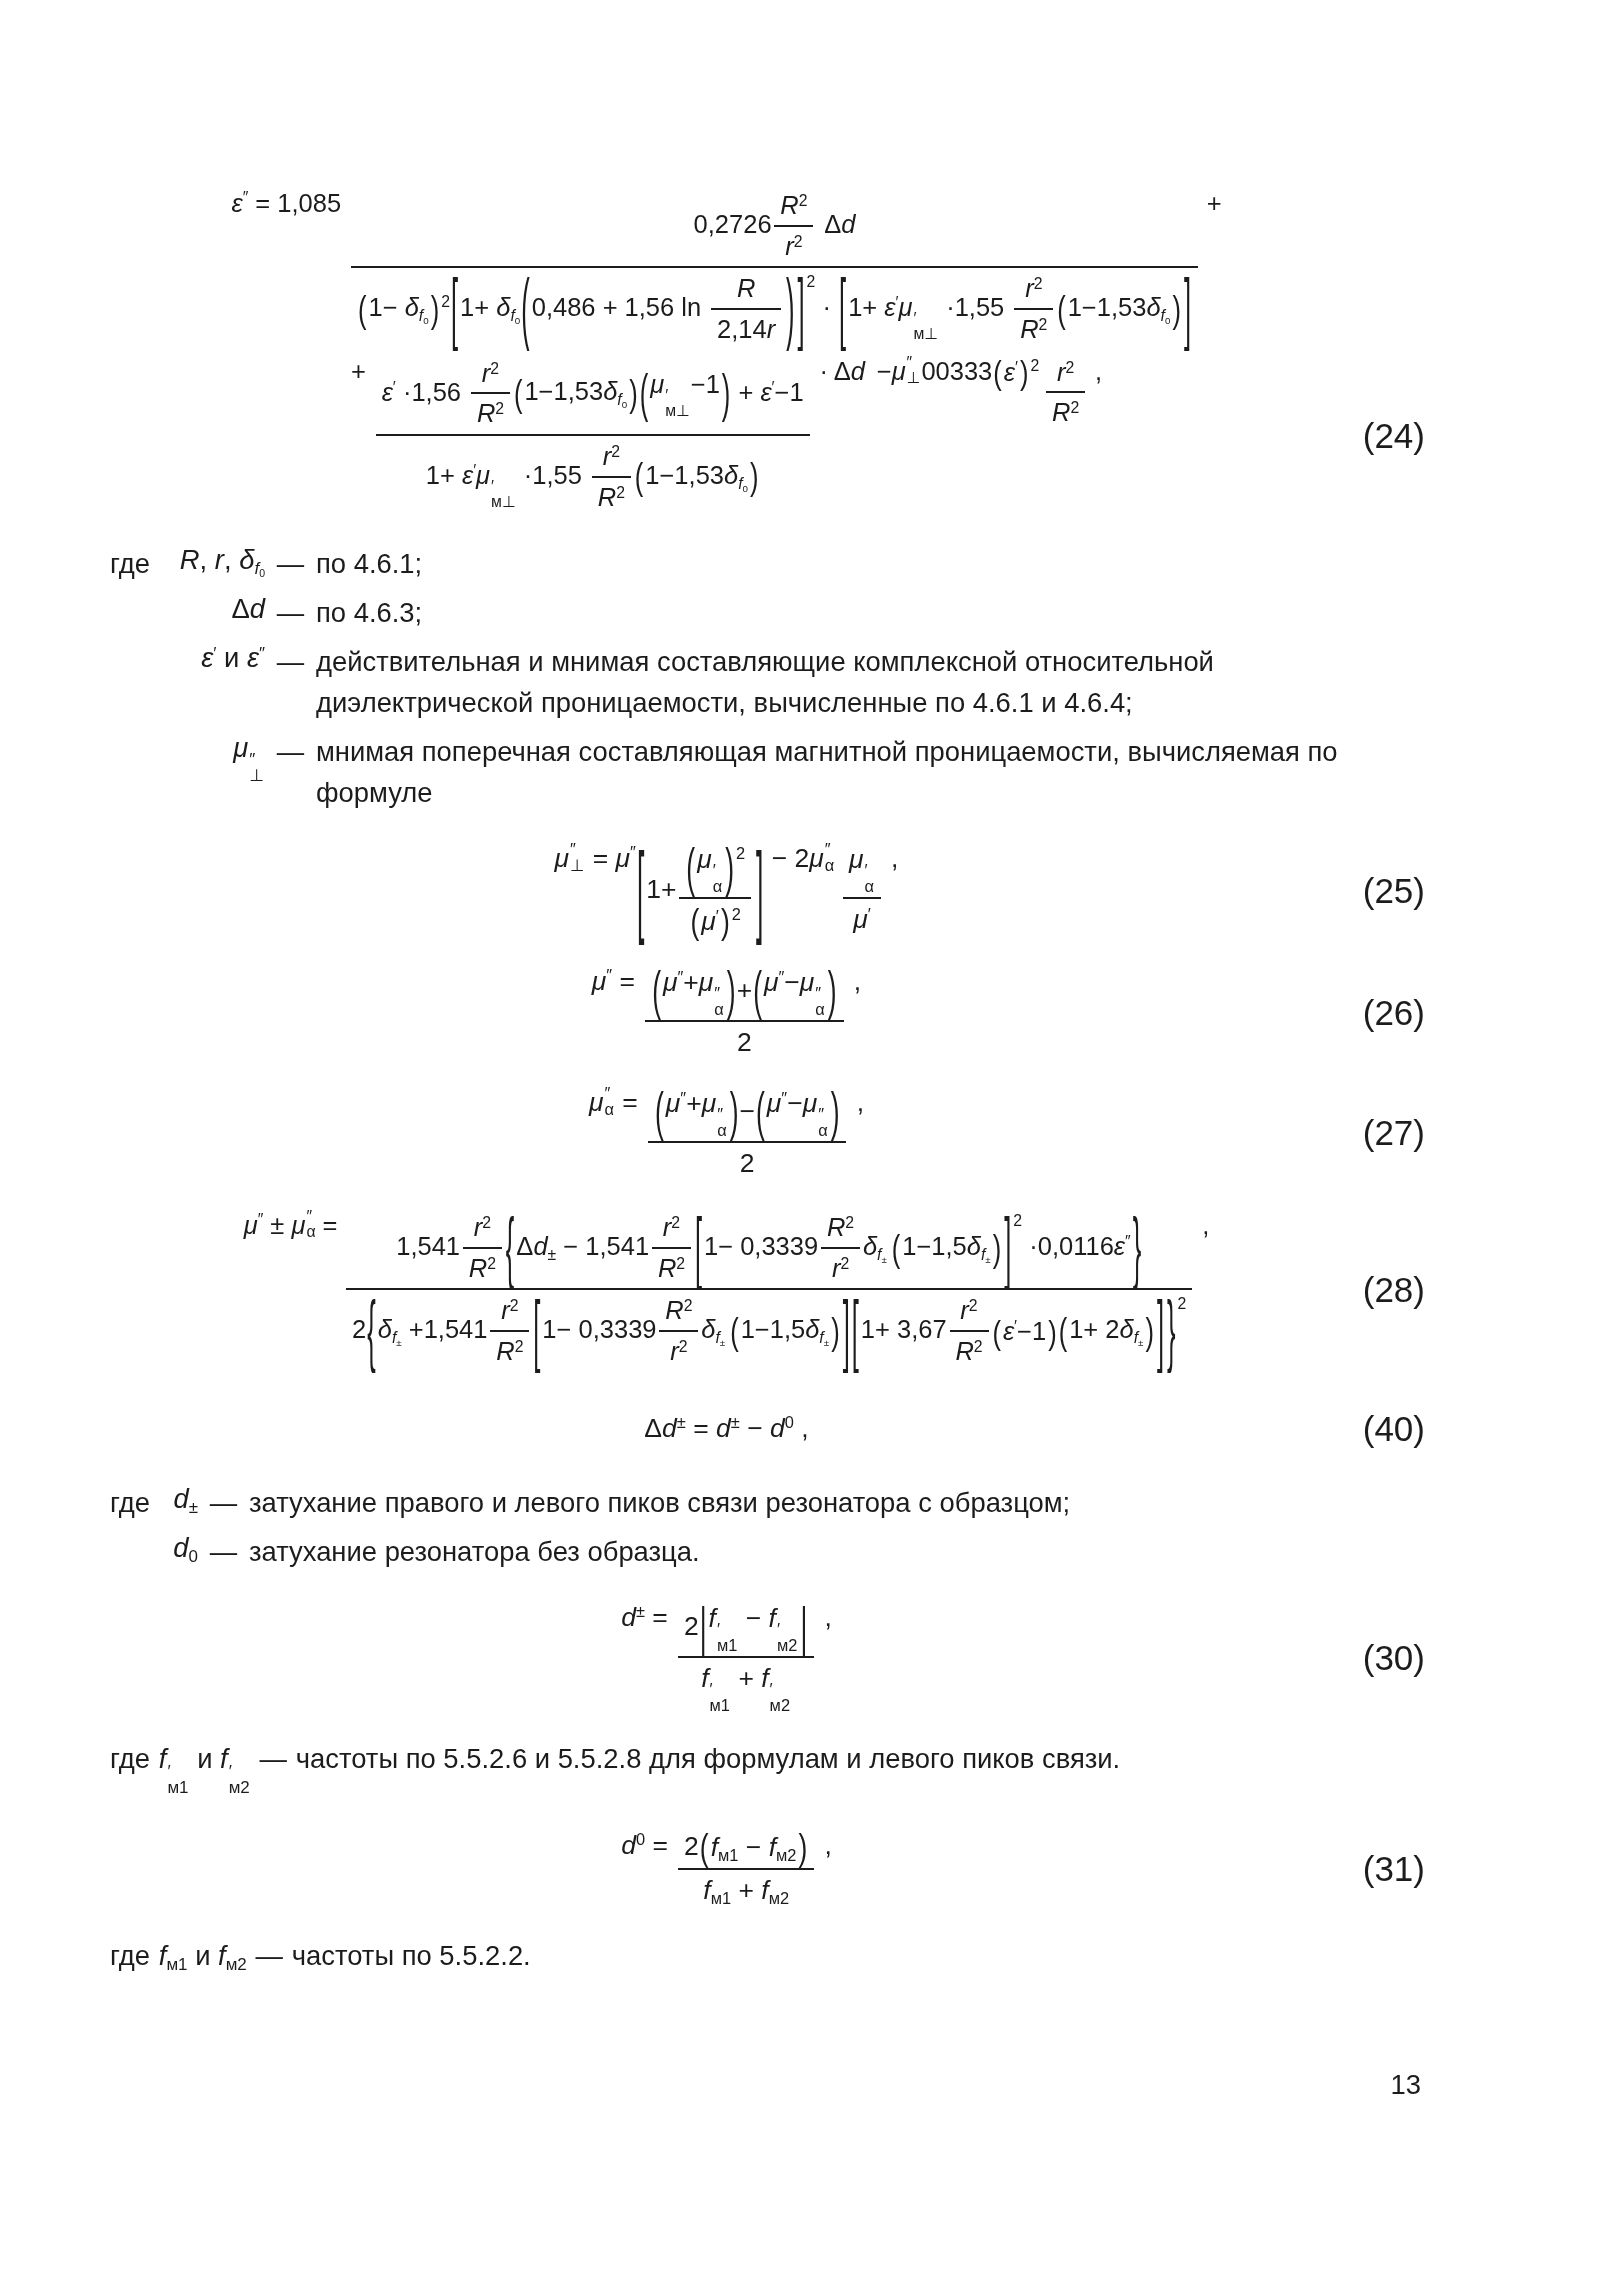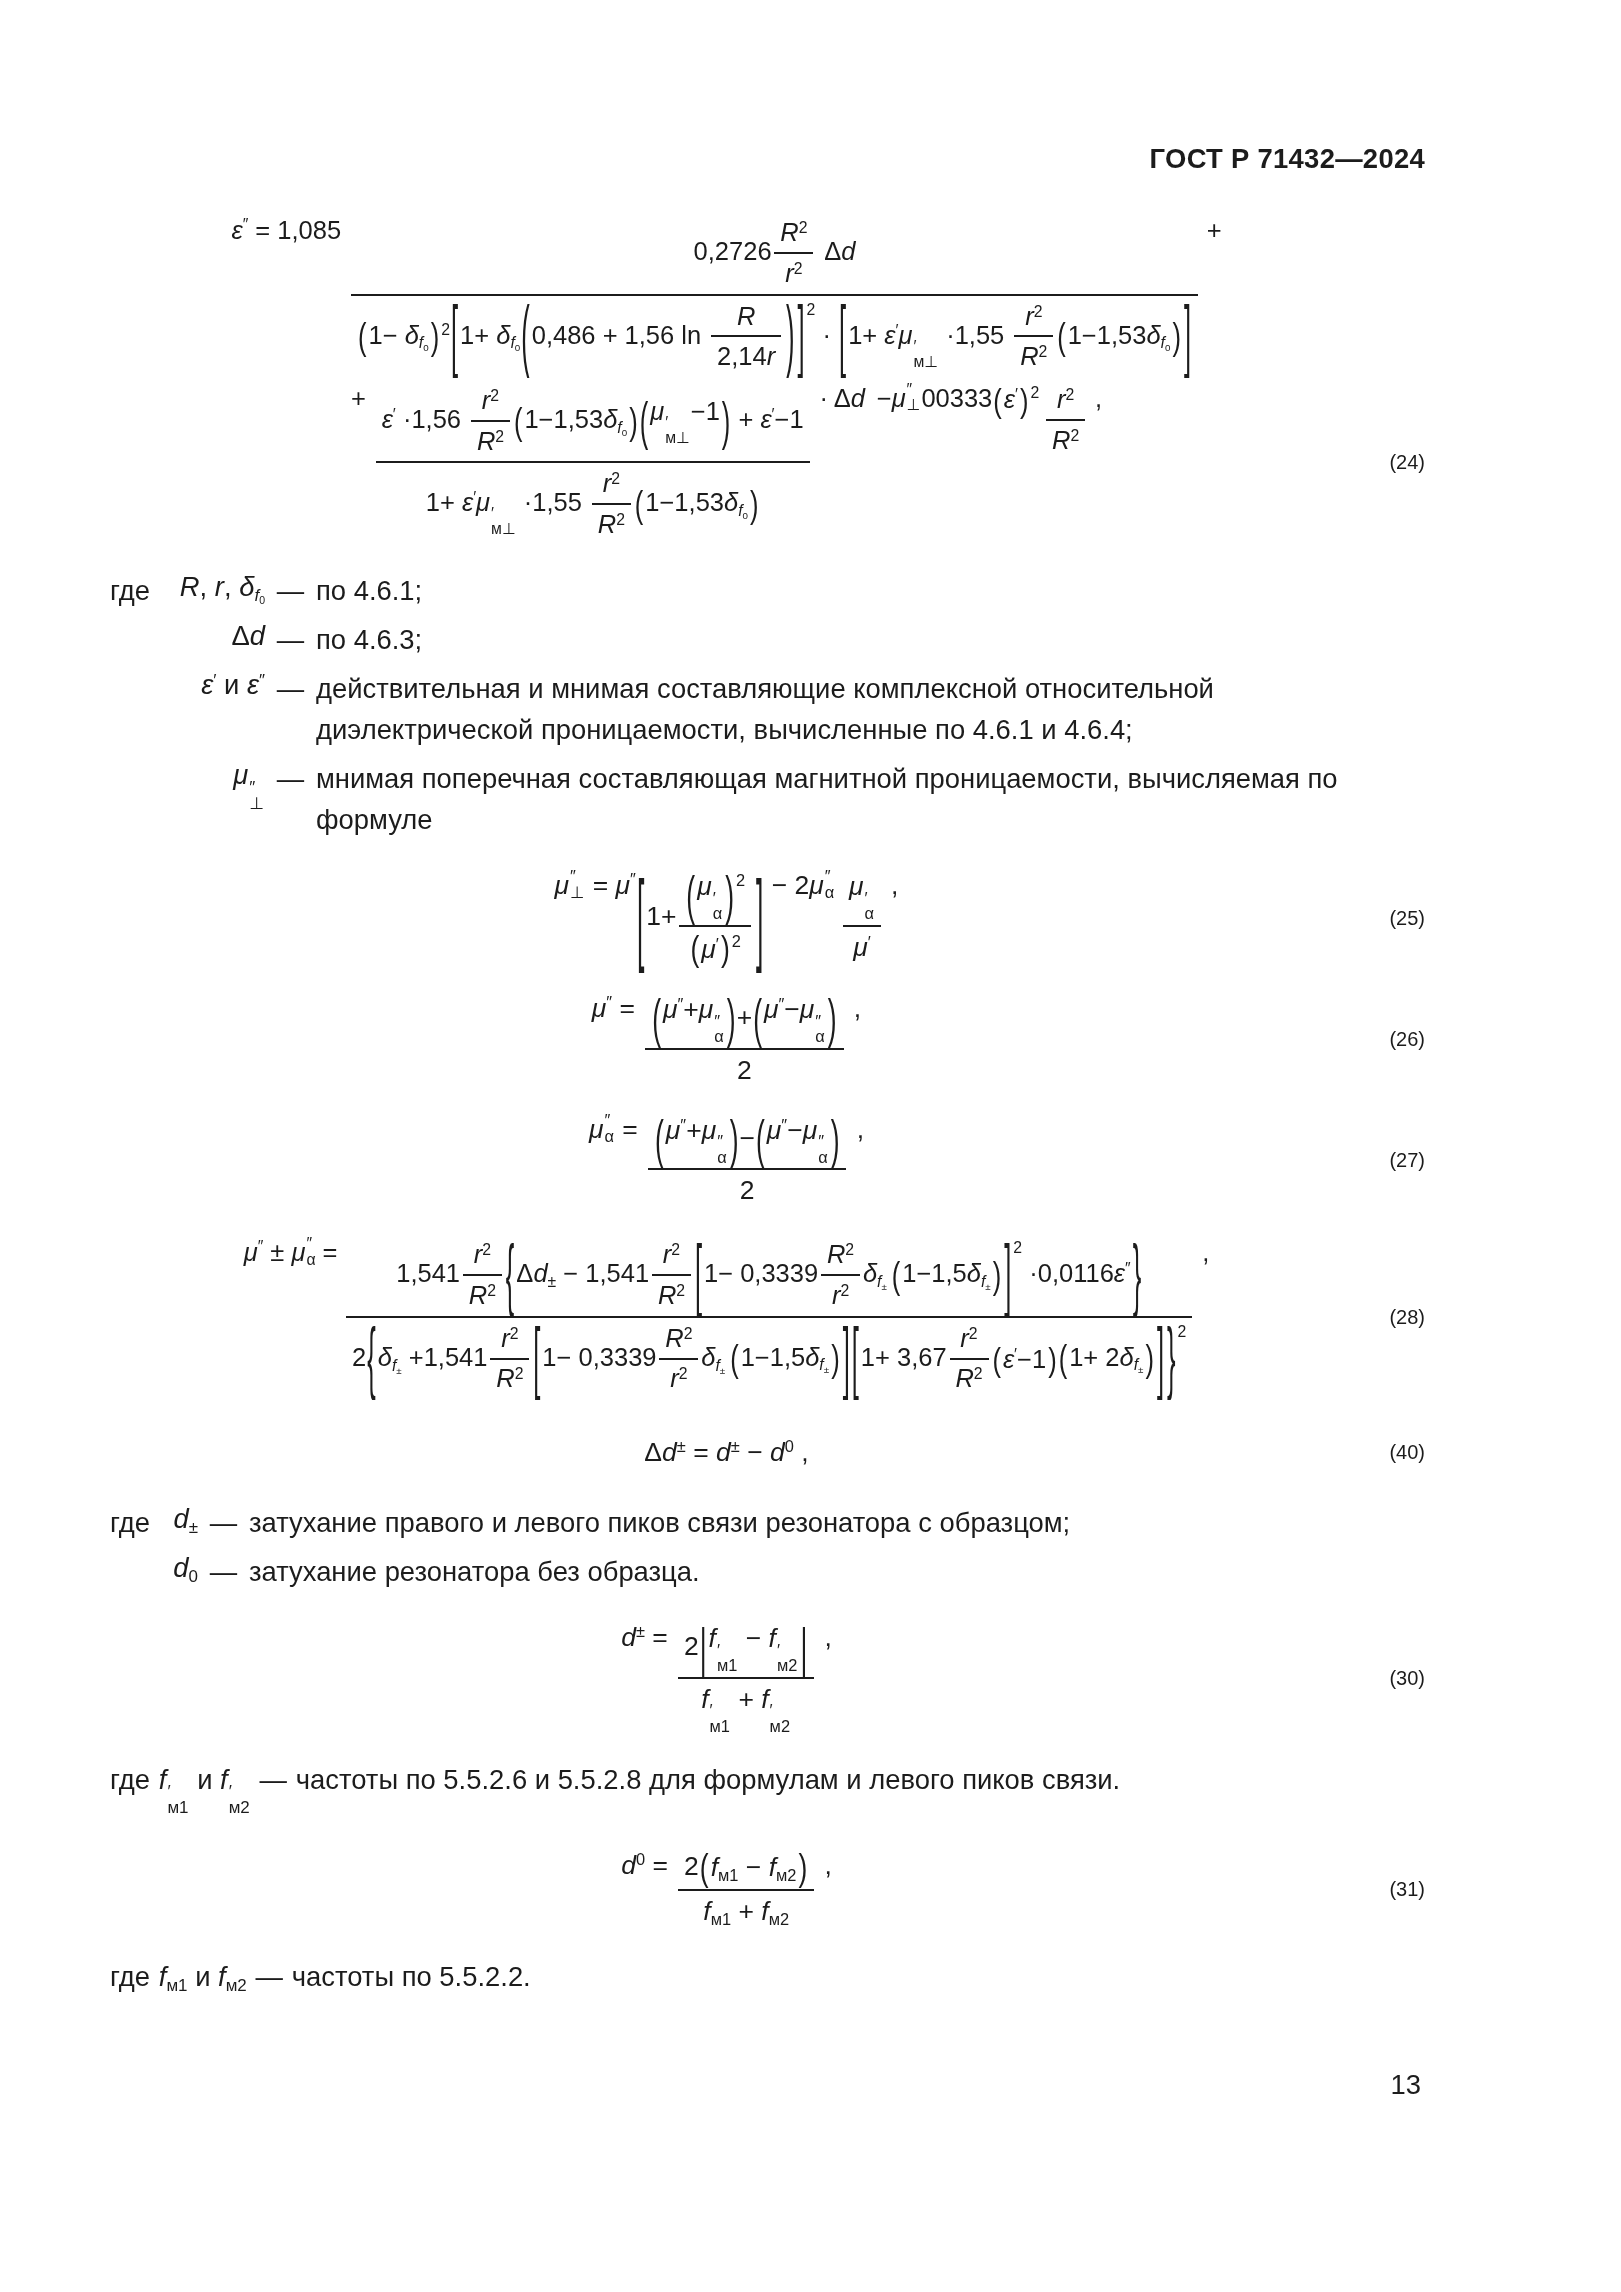--- a/index.html
+++ b/index.html
@@ -11,21 +11,21 @@
     color:#1c1c1c;
     font-family:"Liberation Sans",sans-serif;
     font-size:27.4px;
     padding:145px 196px 0 110px;
     overflow:hidden;
   }
   .hdr{font-weight:bold;text-align:right;font-size:27.4px;letter-spacing:0.3px;line-height:1;}
   
   .eqrow{display:flex;align-items:center;}
   .eqmath{flex:1;display:flex;justify-content:center;white-space:nowrap;}
-  .eqnum{width:82px;text-align:right;flex:none;font-size:20px;}
+  .eqnum{width:82px;text-align:right;flex:none;font-size:35px;}
   .eq24a{margin-top:43px}
   .eq24b{margin-top:7.8px}
   .wb24{margin-top:27.4px}
   .eq25{margin-top:29px}
   .eq26{margin-top:25.5px}
   .eq27{margin-top:25.5px}
   .eq28{margin-top:29px}
   .eq29{margin-top:39px}
   .wb29{margin-top:33px}
   .para{margin-top:35px;padding-left:45px;line-height:1.5;}
@@ -60,21 +60,20 @@
   .w-term{text-align:right;white-space:nowrap;}
   .w-dash{text-align:center;}
   .wline{display:flex;align-items:baseline;gap:8.8px;line-height:1.5;white-space:nowrap;}
   .pageno{position:absolute;right:200px;bottom:192px;font-size:27.4px;}
 </style>
 </head>
 <body>
 
 <div class="page">
 
-  <div class="hdr">ГОСТ Р 71432—2024</div>
 
   <div class="eqrow eq24a">
     <div class="eqmath meq f26">
         <span class="mv">ε</span>
         <span class="msup"><span class="mt">″</span></span>
         <span class="mt"> = 1,085 </span>
         <span class="mfrac">
           <span class="fn"><span class="mt">0,2726</span><span class="mfrac"><span class="fn"><span class="mv">R</span><span class="msup"><span class="mt">2</span></span></span><span class="fd"><span class="mv">r</span><span class="msup"><span class="mt">2</span></span></span></span><span class="msp" style="width: 7.8px;"></span><span class="mt">Δ</span><span class="mv">d</span></span>
           <span class="fd"><span class="mgrp"><span class="mbr" style="transform: scaleY(1.454);">(</span><span class="mgc"><span class="mt">1− </span><span class="mv">δ</span><span class="msub"><span class="mv">f</span><span class="msub"><span class="mt">0</span></span></span></span><span class="mbr" style="transform: scaleY(1.454);">)</span><span class="gsup"><span class="mt">2</span></span></span><span class="mgrp"><span class="mbr" style="transform: scaleY(3.11);">[</span><span class="mgc"><span class="mt">1+ </span><span class="mv">δ</span><span class="msub"><span class="mv">f</span><span class="msub"><span class="mt">0</span></span></span><span class="mgrp"><span class="mbr" style="transform: scaleY(3.11);">(</span><span class="mgc"><span class="mt">0,486 + 1,56 ln </span><span class="mfrac"><span class="fn"><span class="mv">R</span></span><span class="fd"><span class="mt">2,14</span><span class="mv">r</span></span></span></span><span class="mbr" style="transform: scaleY(3.11);">)</span></span></span><span class="mbr" style="transform: scaleY(3.11);">]</span><span class="gsup"><span class="mt">2</span></span></span><span class="mt"> · </span><span class="mgrp"><span class="mbr" style="transform: scaleY(3.11);">[</span><span class="mgc"><span class="mt">1+ </span><span class="mv">ε</span><span class="msup"><span class="mt">′</span></span><span class="mv">μ</span><span class="mss"><span class="su"><span class="mt">′</span></span><span class="sd"><span class="mt">м⊥</span></span></span><span class="mt"> ·1,55 </span><span class="mfrac"><span class="fn"><span class="mv">r</span><span class="msup"><span class="mt">2</span></span></span><span class="fd"><span class="mv">R</span><span class="msup"><span class="mt">2</span></span></span></span><span class="mgrp"><span class="mbr" style="transform: scaleY(1.454);">(</span><span class="mgc"><span class="mt">1−1,53</span><span class="mv">δ</span><span class="msub"><span class="mv">f</span><span class="msub"><span class="mt">0</span></span></span></span><span class="mbr" style="transform: scaleY(1.454);">)</span></span></span><span class="mbr" style="transform: scaleY(3.11);">]</span></span></span>
         </span>

